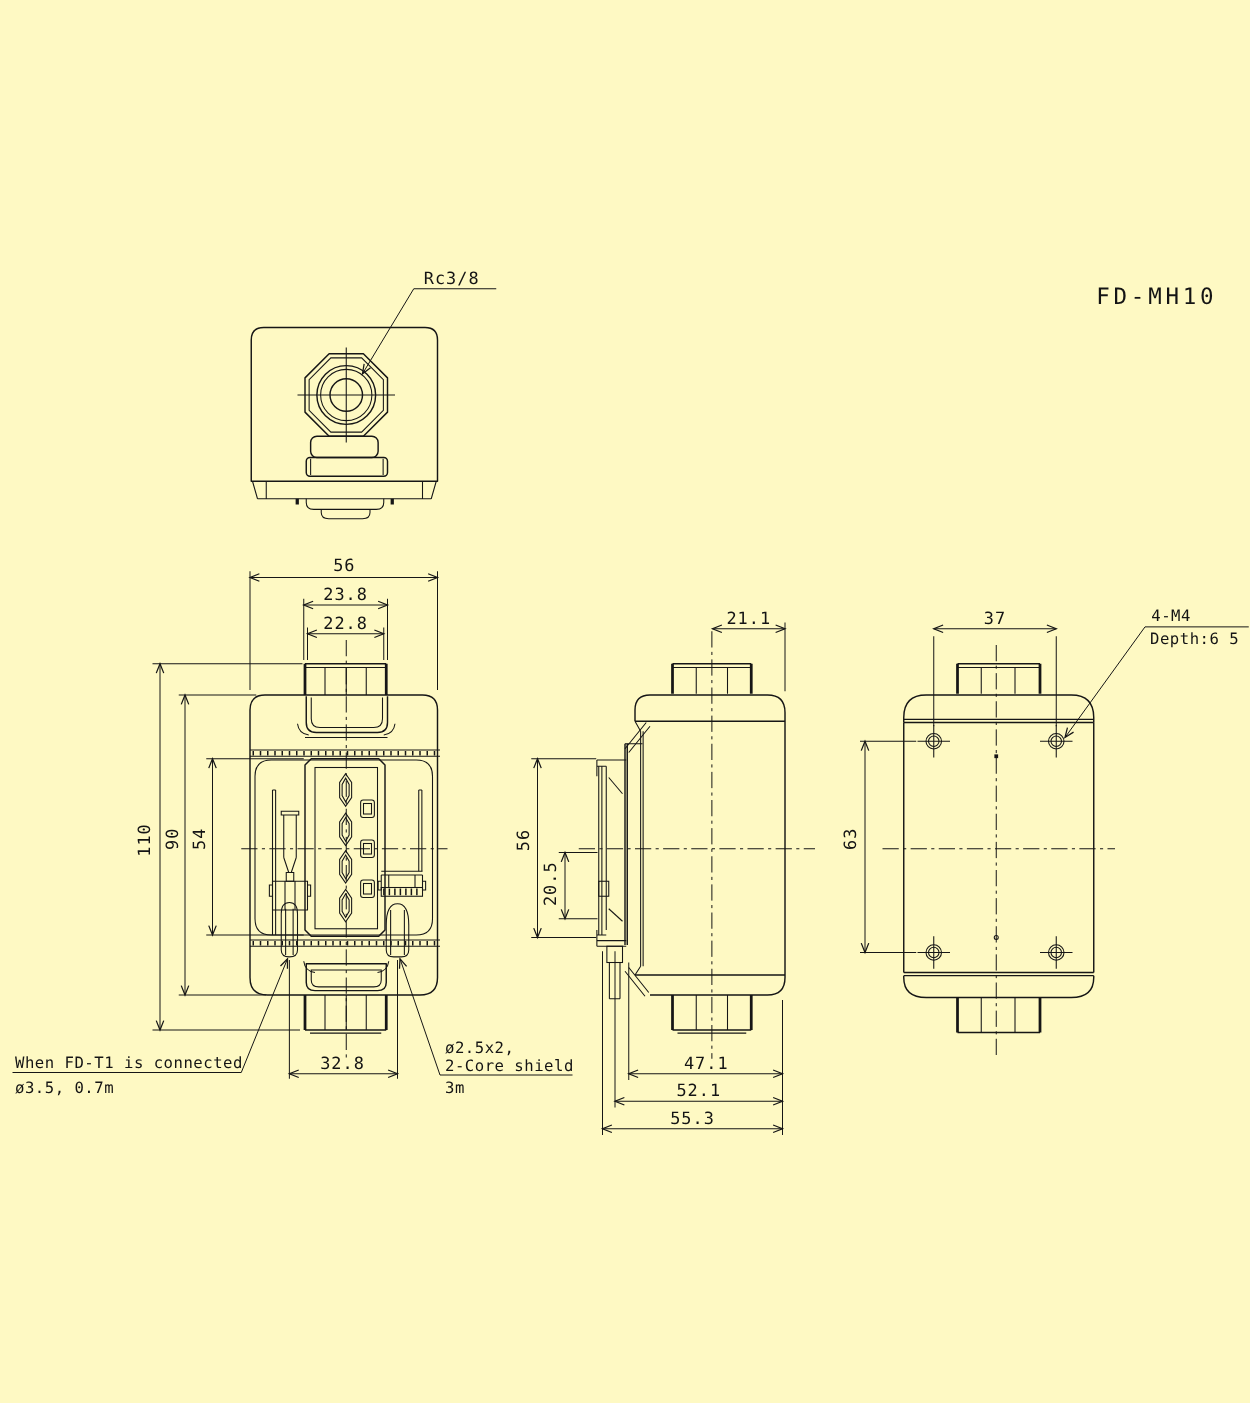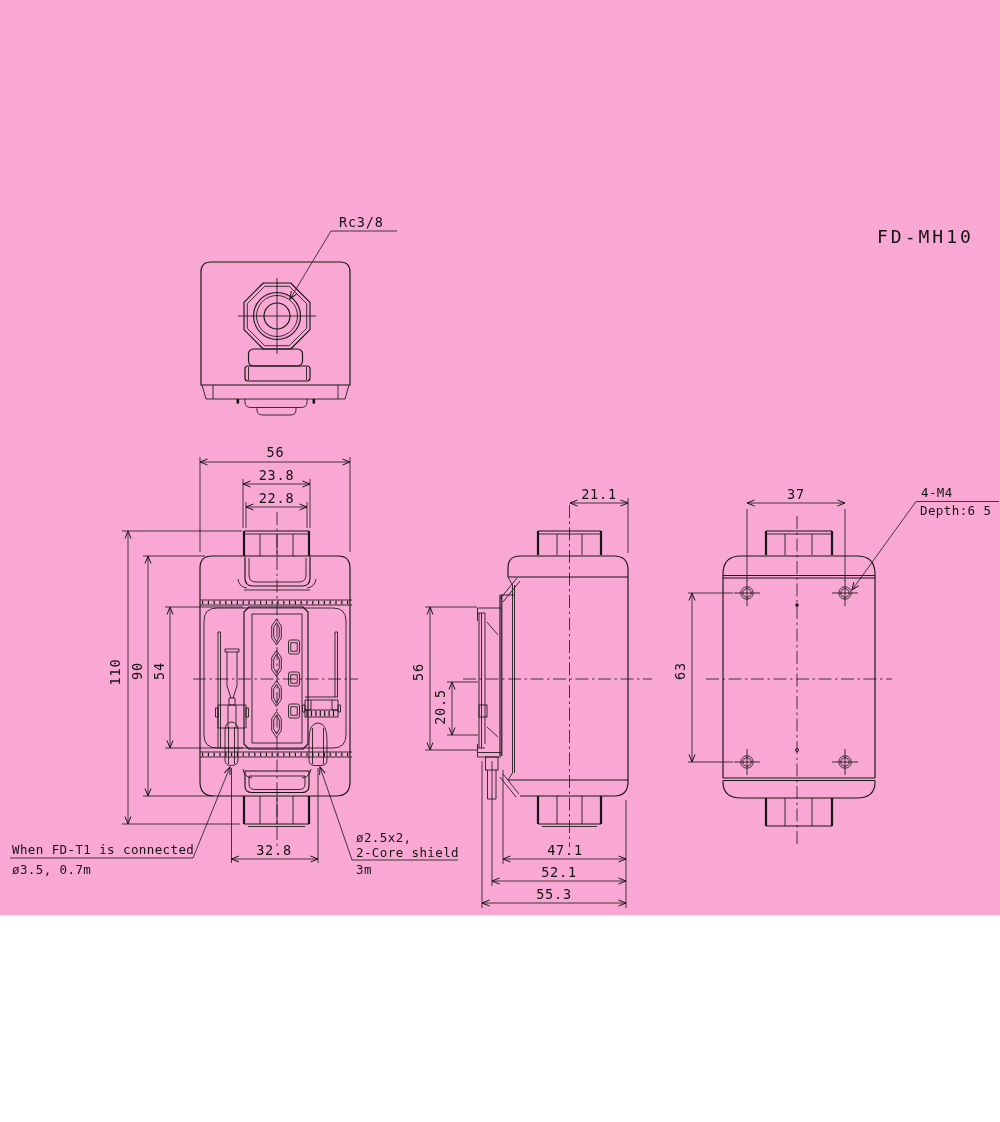--- a/index.html
+++ b/index.html
@@ -1,16 +1,16 @@
 <!DOCTYPE html>
 <html><head>
 <meta charset="utf-8">
 <style>
   html,body{margin:0;padding:0;background:#ffffff;}
-  .page{width:1000px;height:915px;background:#f9a8d4;position:relative;overflow:hidden;}
+  .page{width:1000px;height:1122px;background:#fef9c3;position:relative;overflow:hidden;}
   svg{display:block;}
   .ln{fill:none;stroke:#161616;stroke-width:1.15;stroke-linecap:butt;stroke-linejoin:round;}
   .tn{fill:none;stroke:#161616;stroke-width:0.85;}
   .th{fill:none;stroke:#161616;stroke-width:2.2;}
   .dim{fill:none;stroke:#161616;stroke-width:0.8;}
   .cl{fill:none;stroke:#161616;stroke-width:0.8;stroke-dasharray:13 3.5 2.5 3.5;}
   .hatch{fill:none;stroke:#161616;stroke-width:3.6;stroke-dasharray:1.2 4.6;}
   .hatch2{fill:none;stroke:#161616;stroke-width:5.5;stroke-dasharray:1.2 3.2;}
   .t{font-family:"DejaVu Sans Mono","Liberation Mono",monospace;font-size:13.5px;letter-spacing:0.8px;fill:#141414;}
   .tm{text-anchor:middle;}

